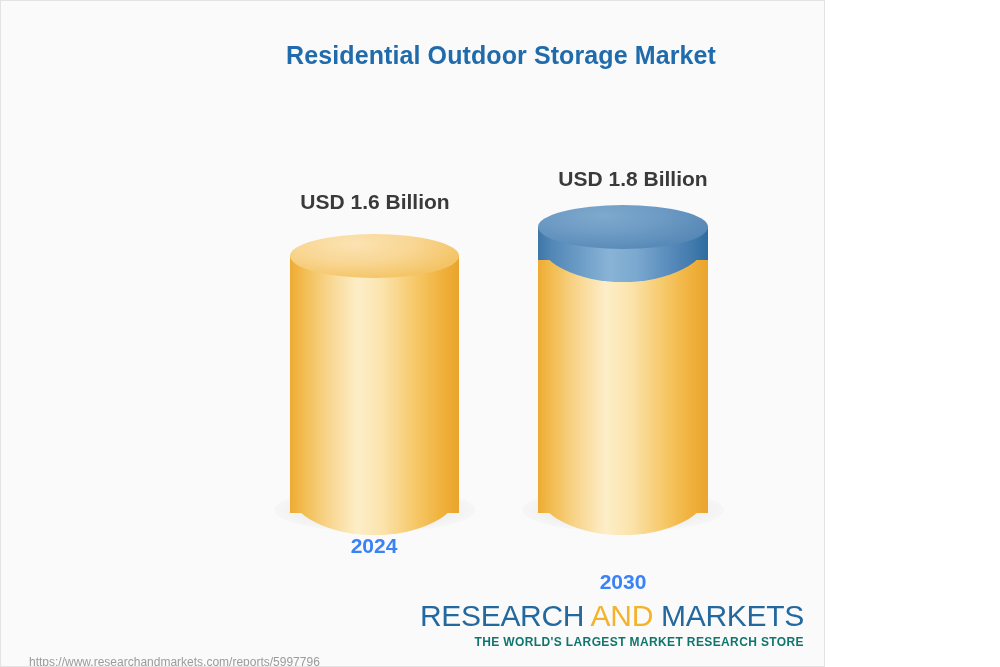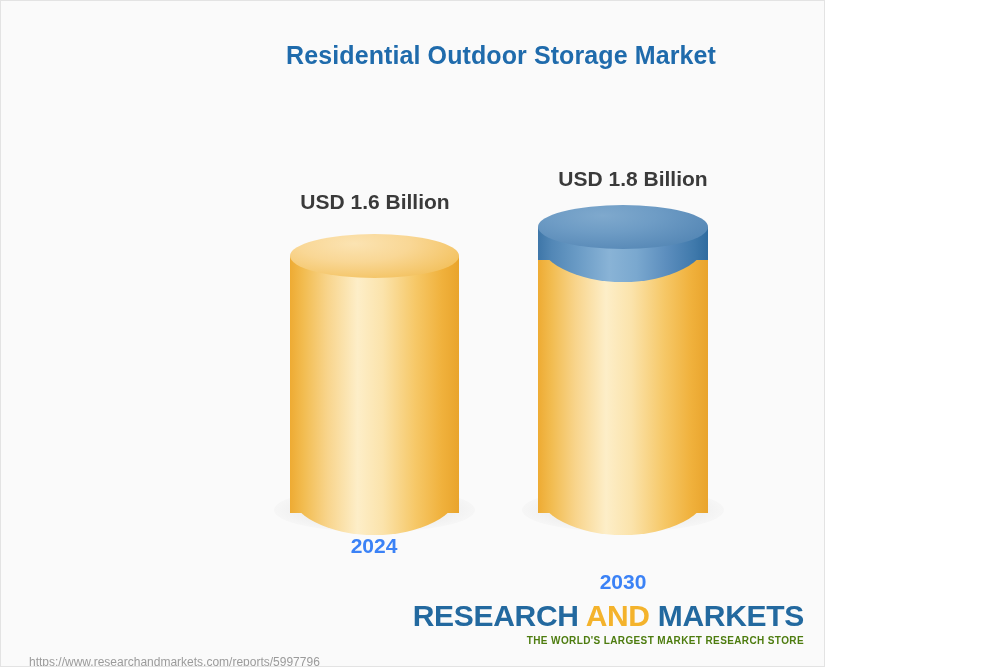--- a/index.html
+++ b/index.html
@@ -147,34 +147,34 @@
     margin-top: 16px;
   }
   .brand {
     position: absolute;
     right: 20px;
     top: 600px;
     text-align: right;
   }
   .brand-main {
     font-size: 30px;
-    font-weight: bold;
+    font-weight: normal;
     letter-spacing: -0.3px;
     line-height: 1.0;
     color: #23699f;
     white-space: nowrap;
     text-align: center;
   }
   .brand-main .and { color: #f4b32c; }
   .brand-sub {
     margin-top: 4px;
-    font-size: 10px;
+    font-size: 12px;
     font-weight: bold;
     letter-spacing: 0.38px;
-    color: #4d7c0f;
+    color: #0f766e;
     white-space: nowrap;
   }
 </style>
 </head>
 <body>
 
 <div id="canvas">
 
   <div class="chart-title">Residential Outdoor Storage Market</div>
 

